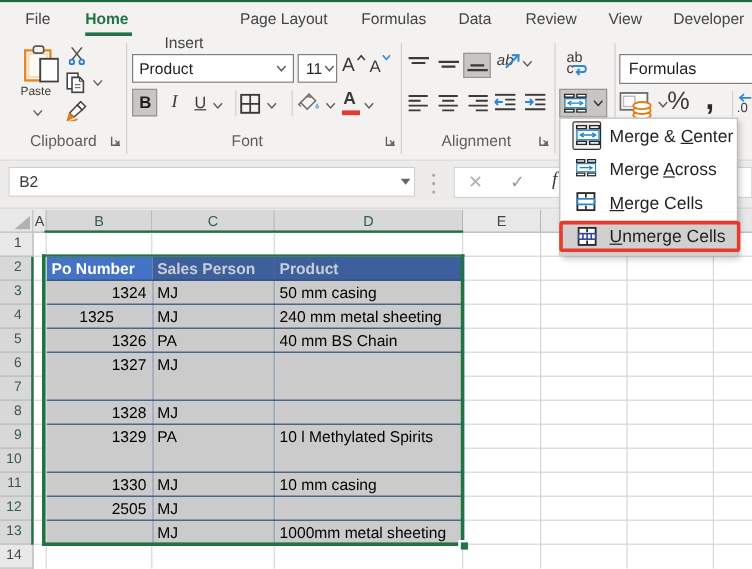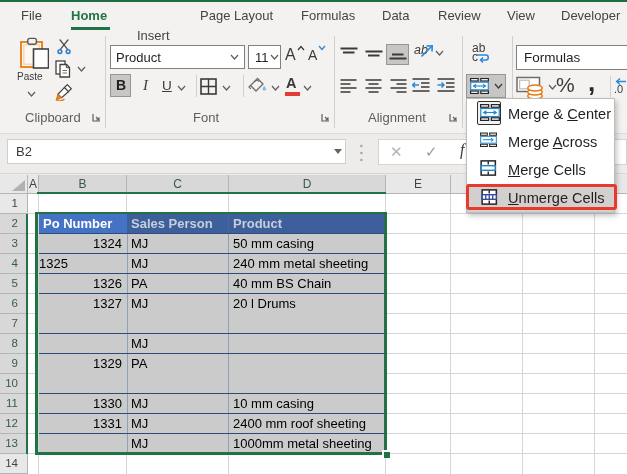--- a/index.html
+++ b/index.html
@@ -390,38 +390,38 @@
   <div class="abs" style="left:39px;top:412.5px;width:347px;height:1.5px;background:#2E4C77;"></div>
   <div class="abs" style="left:39px;top:432.5px;width:347px;height:1.5px;background:#2E4C77;"></div>
 
   <div class="dcell" style="left:39px;top:214px;width:87px;padding-left:4px;color:#FFFFFF;font-weight:bold;">Po Number</div>
   <div class="dcell" style="left:127px;top:214px;width:101px;padding-left:4px;color:#C9CFD8;font-weight:bold;">Sales Person</div>
   <div class="dcell" style="left:229px;top:214px;width:156px;padding-left:4px;color:#C9CFD8;font-weight:bold;">Product</div>
 
   <div class="dcell" style="left:39px;top:234px;width:87px;text-align:right;padding-right:4px;">1324</div>
   <div class="dcell" style="left:131px;top:234px;width:95px;">MJ</div>
   <div class="dcell" style="left:233px;top:234px;width:152px;">50 mm casing</div>
-  <div class="dcell" style="left:39px;top:254px;width:87px;text-align:left;padding-right:4px;">1325</div>
+  <div class="dcell" style="left:39px;top:254px;width:87px;text-align:center;padding-right:4px;">1325</div>
   <div class="dcell" style="left:131px;top:254px;width:95px;">MJ</div>
   <div class="dcell" style="left:233px;top:254px;width:152px;">240 mm metal sheeting</div>
   <div class="dcell" style="left:39px;top:274px;width:87px;text-align:right;padding-right:4px;">1326</div>
   <div class="dcell" style="left:131px;top:274px;width:95px;">PA</div>
   <div class="dcell" style="left:233px;top:274px;width:152px;">40 mm BS Chain</div>
   <div class="dcell" style="left:39px;top:294px;width:87px;text-align:right;padding-right:4px;">1327</div>
   <div class="dcell" style="left:131px;top:294px;width:95px;">MJ</div>
-  <div class="dcell" style="left:233px;top:294px;width:152px;">20 l Drums</div>
+  <div class="dcell" style="left:39px;top:334px;width:87px;text-align:right;padding-right:4px;">1328</div>
   <div class="dcell" style="left:131px;top:334px;width:95px;">MJ</div>
   <div class="dcell" style="left:39px;top:354px;width:87px;text-align:right;padding-right:4px;">1329</div>
   <div class="dcell" style="left:131px;top:354px;width:95px;">PA</div>
+  <div class="dcell" style="left:233px;top:354px;width:152px;">10 l Methylated Spirits</div>
   <div class="dcell" style="left:39px;top:394px;width:87px;text-align:right;padding-right:4px;">1330</div>
   <div class="dcell" style="left:131px;top:394px;width:95px;">MJ</div>
   <div class="dcell" style="left:233px;top:394px;width:152px;">10 mm casing</div>
-  <div class="dcell" style="left:39px;top:414px;width:87px;text-align:right;padding-right:4px;">1331</div>
+  <div class="dcell" style="left:39px;top:414px;width:87px;text-align:right;padding-right:4px;">2505</div>
   <div class="dcell" style="left:131px;top:414px;width:95px;">MJ</div>
-  <div class="dcell" style="left:233px;top:414px;width:152px;">2400 mm roof sheeting</div>
   <div class="dcell" style="left:131px;top:434px;width:95px;">MJ</div>
   <div class="dcell" style="left:233px;top:434px;width:152px;">1000mm metal sheeting</div>
 
   <div class="abs" style="left:35px;top:211.5px;width:352px;height:2.5px;background:#217346;"></div>
   <div class="abs" style="left:35px;top:452px;width:347px;height:3px;background:#217346;"></div>
   <div class="abs" style="left:35px;top:211.5px;width:3px;height:243px;background:#217346;"></div>
   <div class="abs" style="left:384px;top:211.5px;width:3px;height:239px;background:#217346;"></div>
   <div class="abs" style="left:382px;top:450px;width:8px;height:8px;background:#fff;"></div>
   <div class="abs" style="left:383.5px;top:451.5px;width:6px;height:6px;background:#217346;"></div>
 

